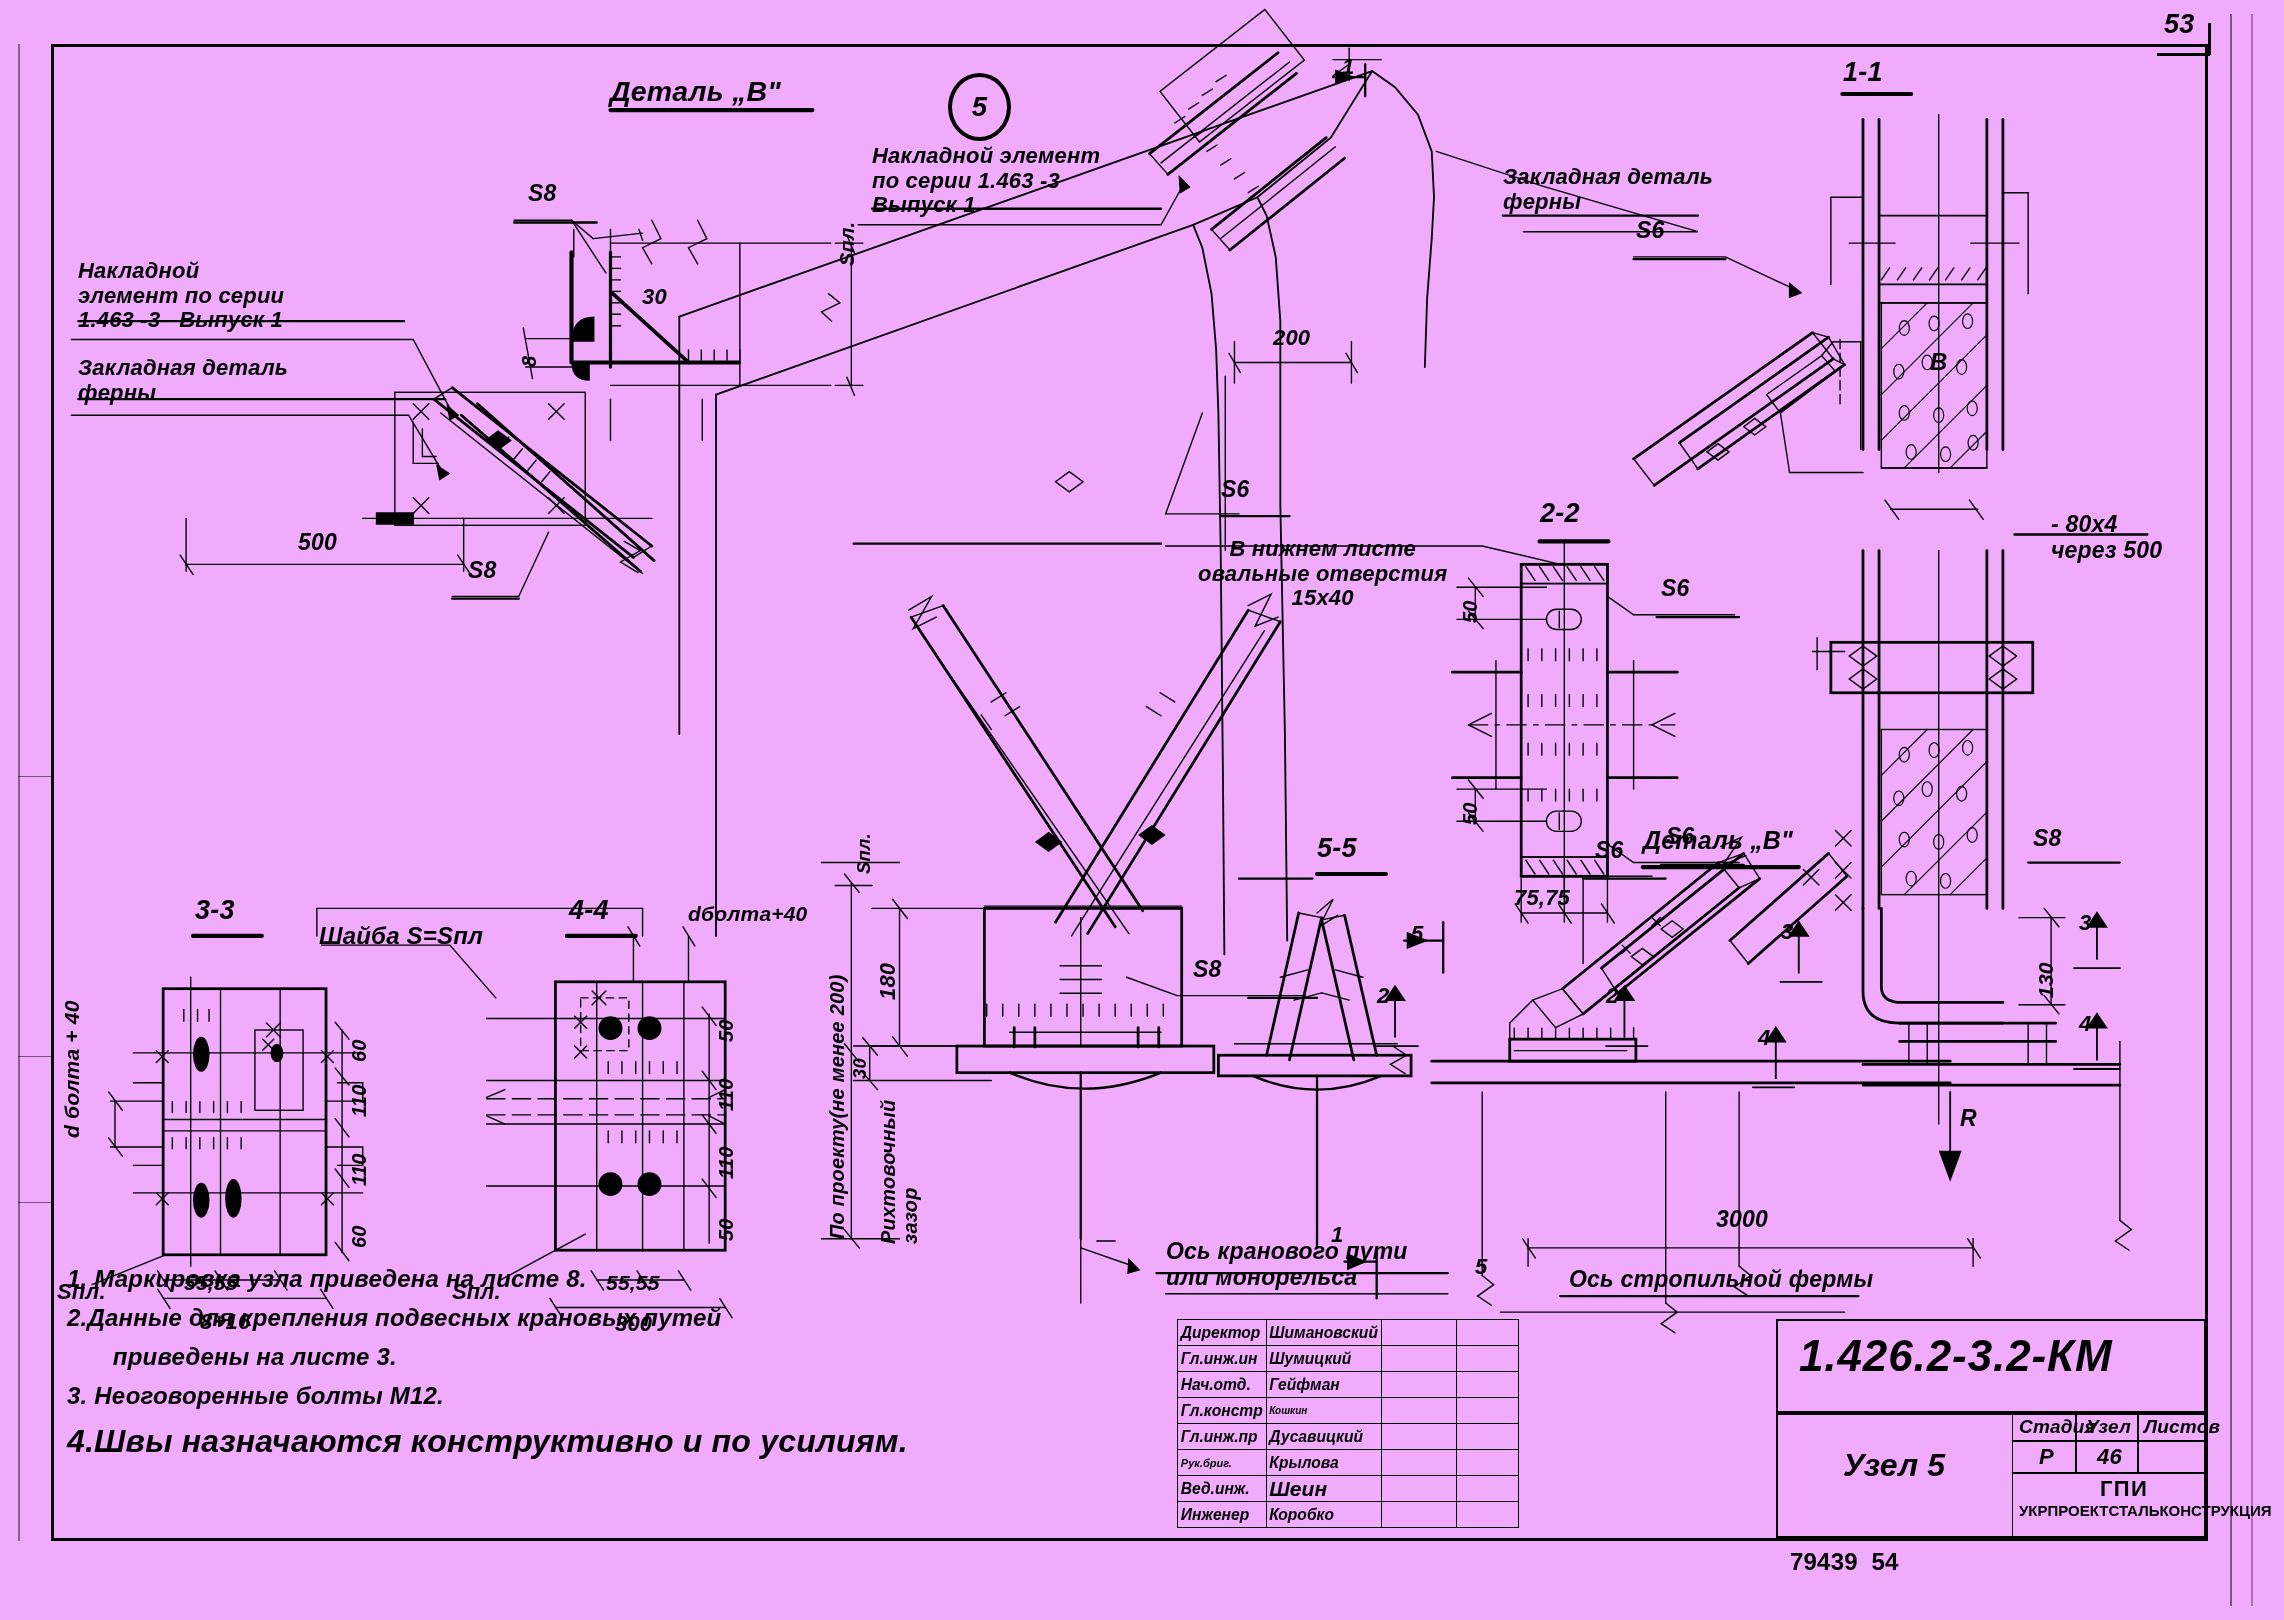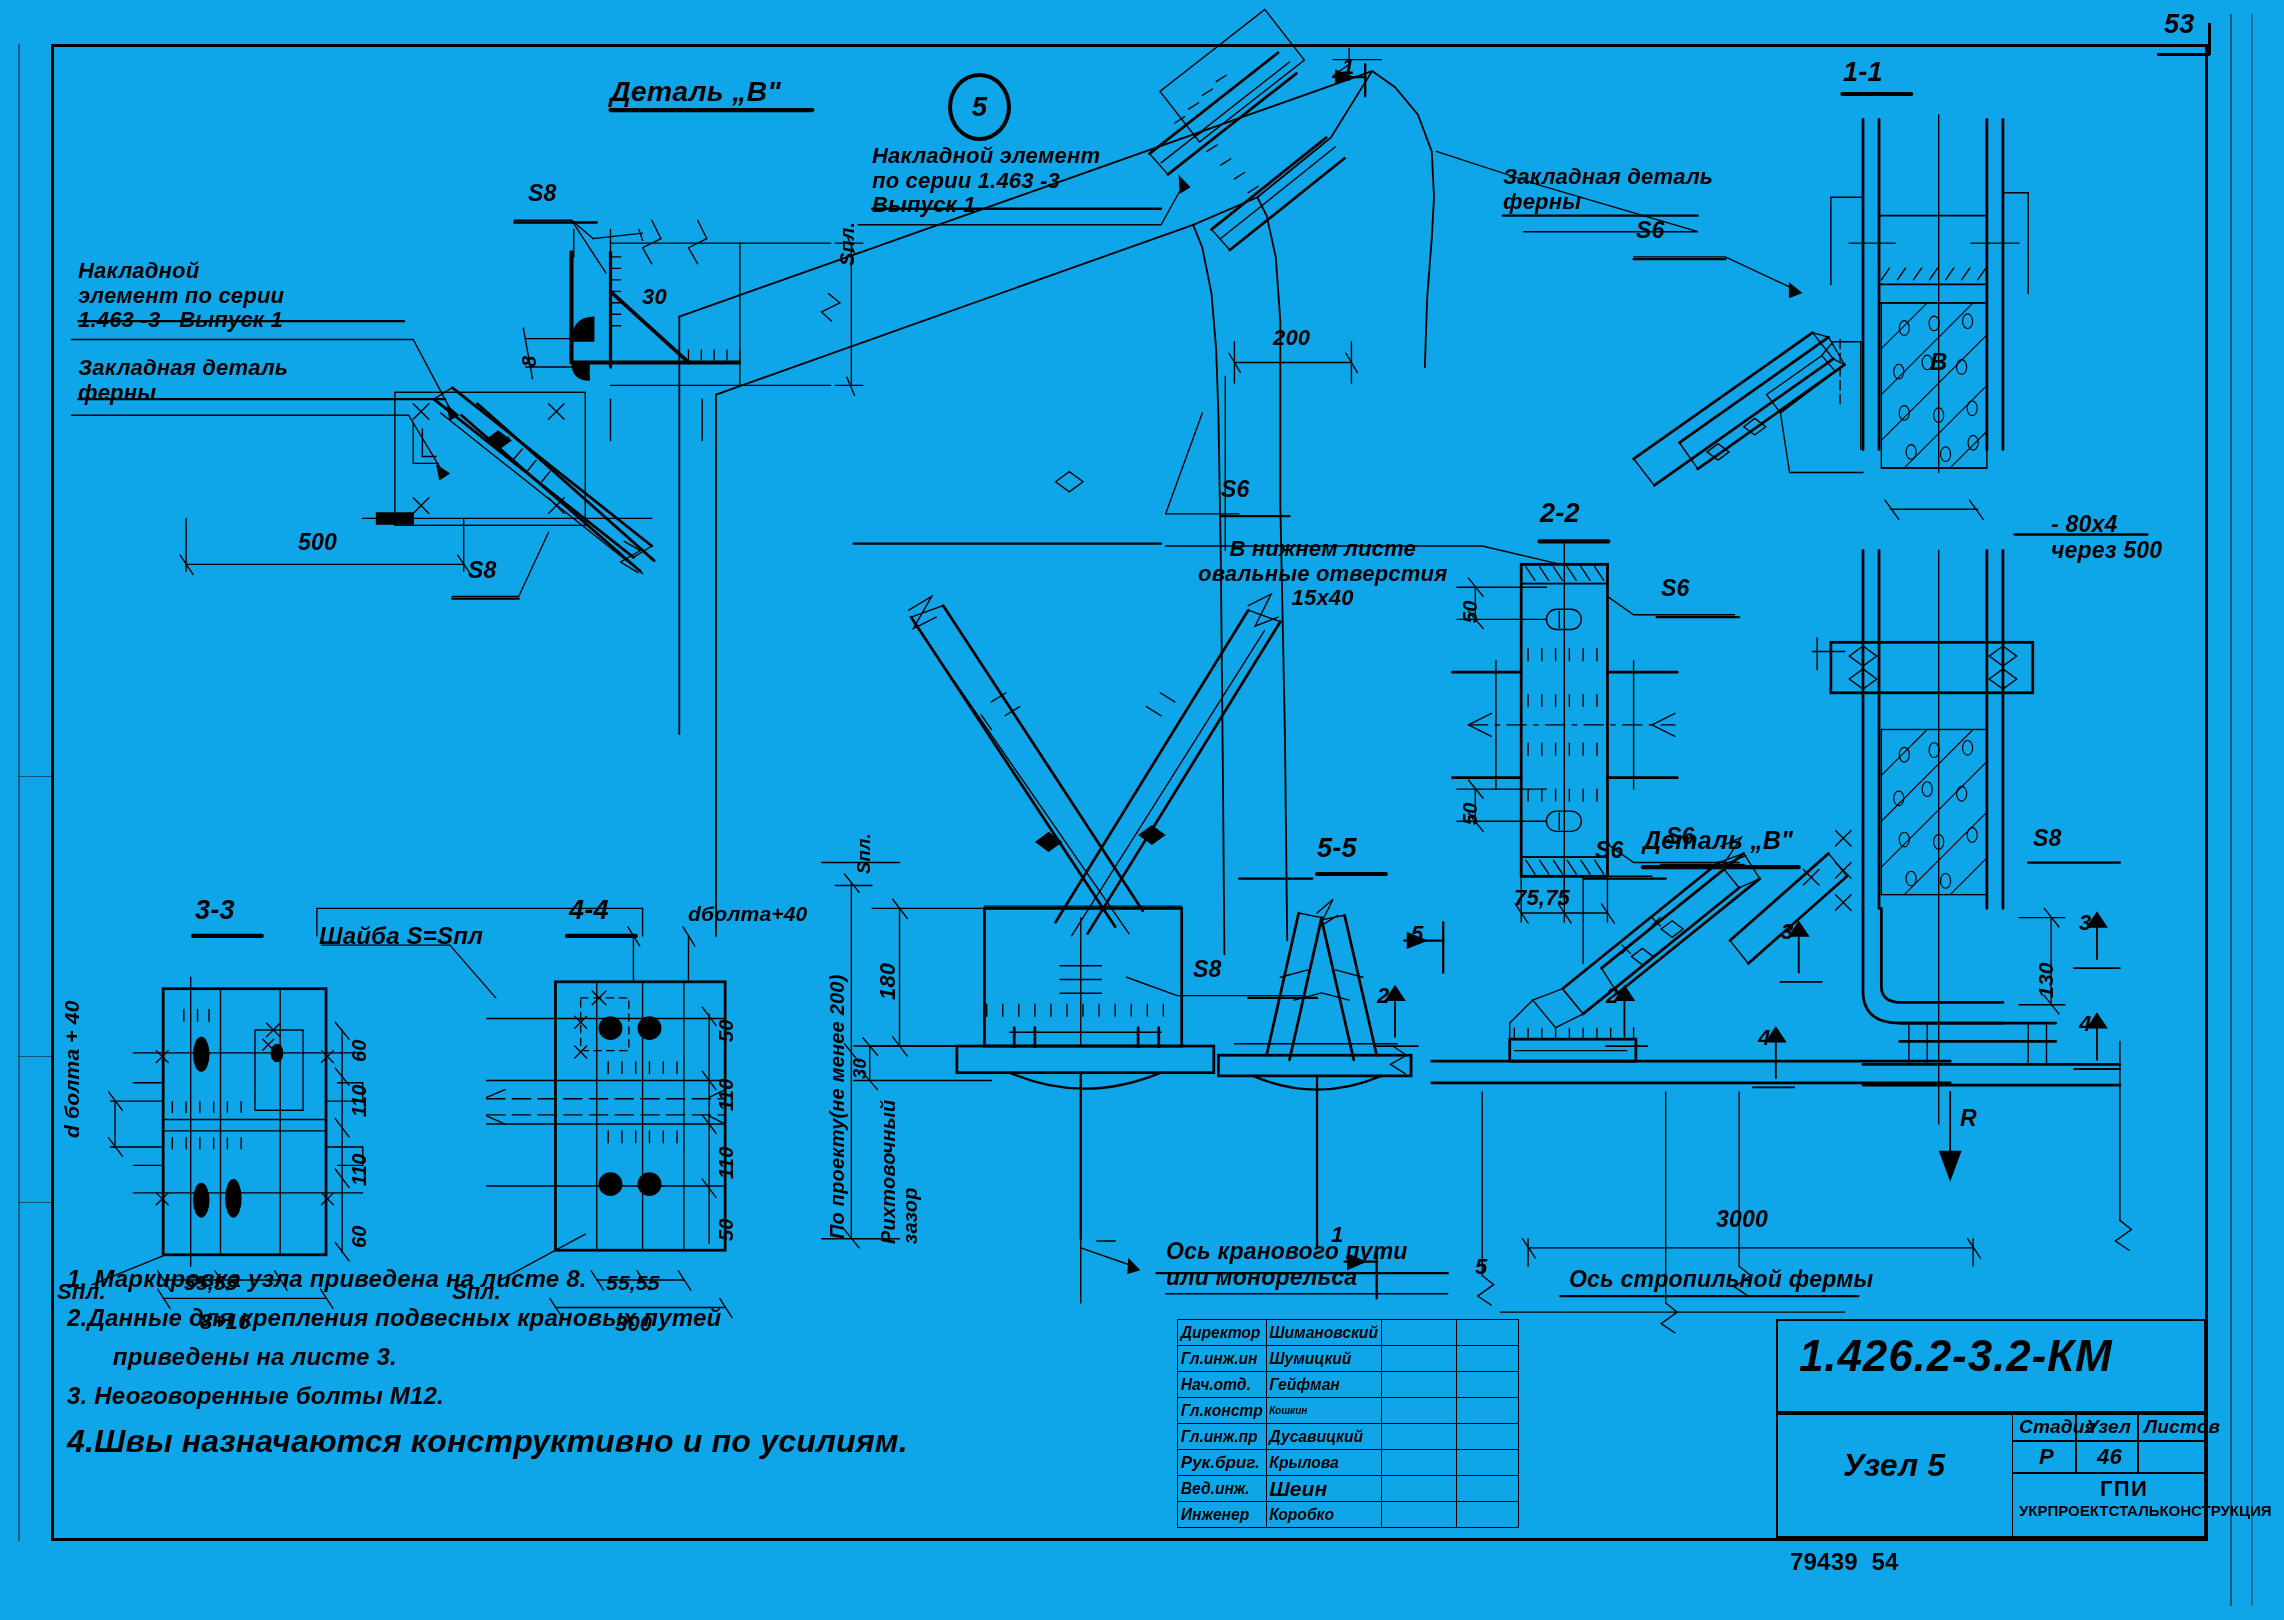--- a/index.html
+++ b/index.html
@@ -1,20 +1,20 @@
 <!DOCTYPE html>
 <html style="font-size:7.3px"><head>
 <meta charset="utf-8">
 <style>
   html,body{margin:0;padding:0;background:#ffffff;}
   body{font-family:"Liberation Sans",sans-serif;}
   #sheet{
     position:relative;
     width:2284px;height:1620px;
-    background:#0ea5e9;
+    background:#f0abfc;
     overflow:hidden;
   }
   
   .ln{position:absolute;background:#0b0b0b;}
   .h{height:1.4px;}
   .v{width:1.4px;}
   .thick{background:#000;}
   .thin{background:#1a1a1a;}
   .txt{
     position:absolute;
@@ -895,21 +895,21 @@
             <td class="sigcell"></td>
             <td class="datecell"></td>
           </tr>
           <tr>
             <td style="font-size: 15.6px; width: 70px; height: 25px;">Гл.инж.пр</td>
             <td style="font-size: 15.6px; width: 94px;">Дусавицкий</td>
             <td class="sigcell"></td>
             <td class="datecell"></td>
           </tr>
           <tr>
-            <td style="font-size: 17px; width: 70px; height: 25px;">Рук.бриг.</td>
+            <td style="font-size: 11px; width: 70px; height: 25px;">Рук.бриг.</td>
             <td style="font-size: 15.6px; width: 94px;">Крылова</td>
             <td class="sigcell"></td>
             <td class="datecell"></td>
           </tr>
           <tr>
             <td style="font-size: 15.6px; width: 70px; height: 25px;">Вед.инж.</td>
             <td style="font-size: 21px; width: 94px; margin-left: 39px;">Шеин</td>
             <td class="sigcell"></td>
             <td class="datecell"></td>
           </tr>

